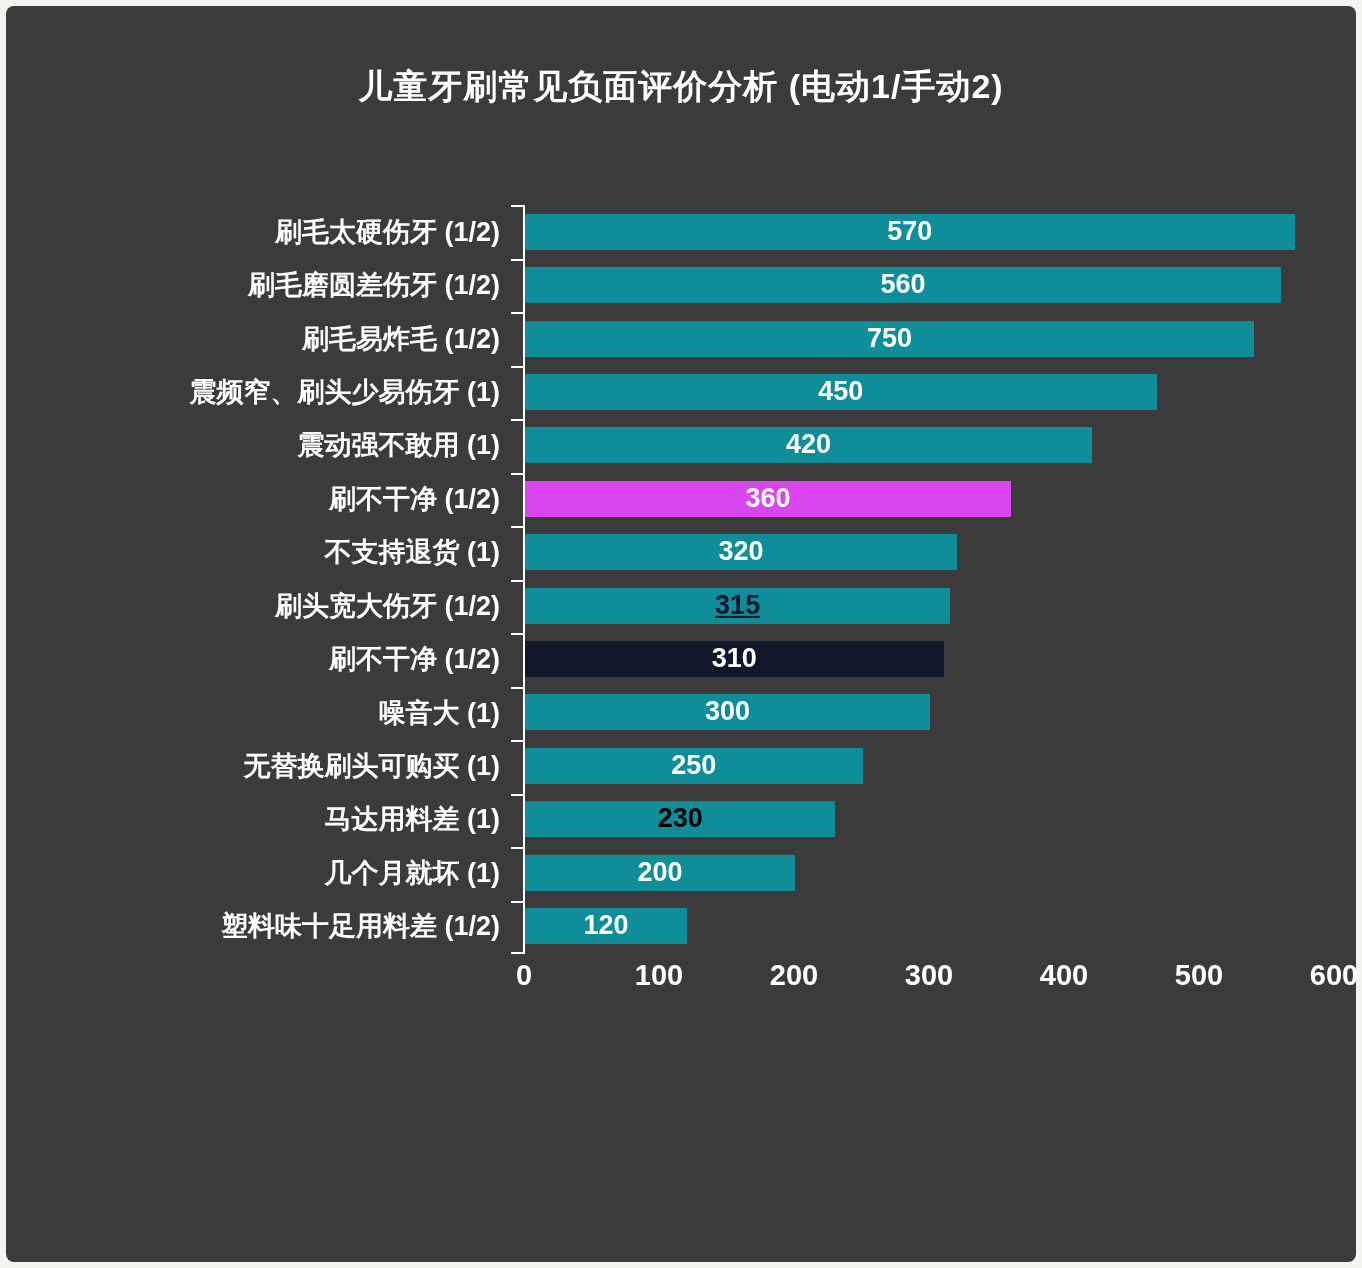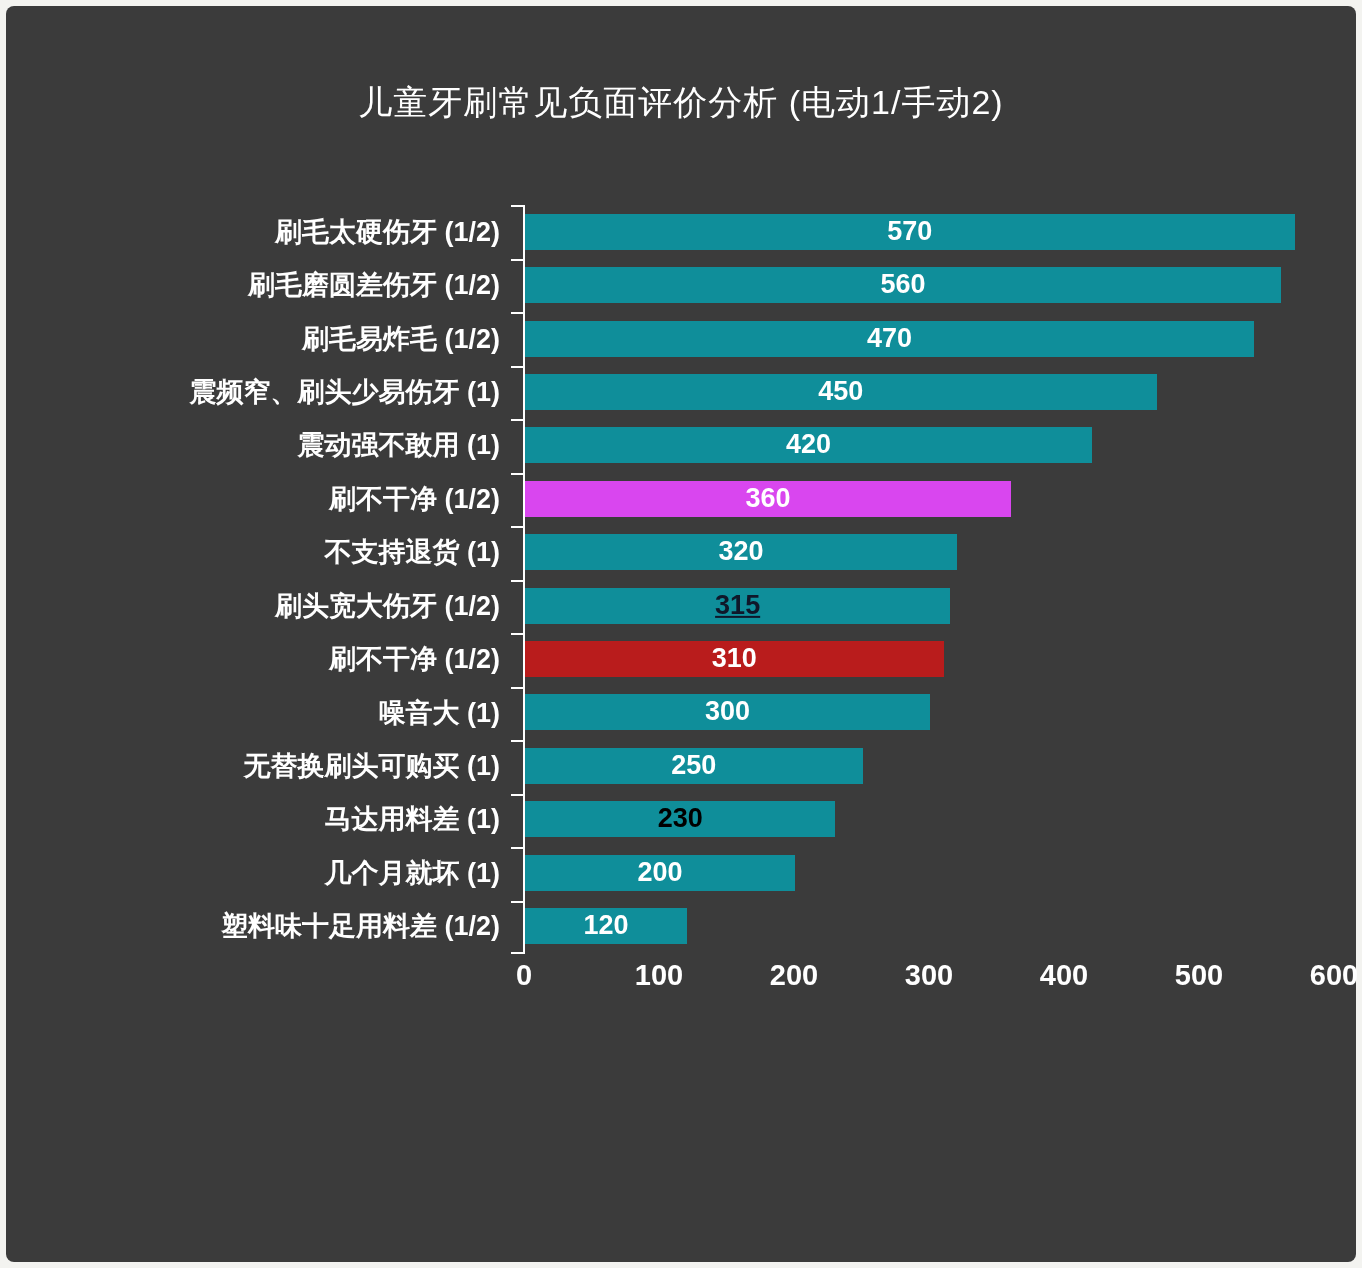--- a/index.html
+++ b/index.html
@@ -21,23 +21,22 @@
     background:#3b3b3b;
     border-radius:8px;
   }
   .title {
     position:absolute;
     left:0; top:58px;
     width:100%;
     text-align:center;
     color:#ffffff;
     font-size:34px;
-    font-weight:normal;
+    font-weight:bold;
     letter-spacing:1px;
-    margin-top:16px;
   }
   
   .rows {
     position:absolute;
     left:0; top:199px;
     width:1350px; height:748px;
   }
   .row {
     display:flex;
     align-items:center;
@@ -158,21 +157,21 @@
           <div class="track">
             <div class="bar" style="width: 93.3333%; background: rgb(15, 142, 154);">
               <span class="val" style="color: rgb(255, 255, 255);">560</span>
             </div>
           </div>
         </div>
         <div class="row">
           <div class="cat">刷毛易炸毛 (1/2)</div>
           <div class="track">
             <div class="bar" style="width: 90%; background: rgb(15, 142, 154);">
-              <span class="val" style="color: rgb(255, 255, 255);">470</span>
+              <span class="val" style="color: rgb(255, 255, 255);">750</span>
             </div>
           </div>
         </div>
         <div class="row">
           <div class="cat">震频窄、刷头少易伤牙 (1)</div>
           <div class="track">
             <div class="bar" style="width: 75%; background: rgb(15, 142, 154); padding-left: 24px;">
               <span class="val" style="color: rgb(255, 255, 255);">450</span>
             </div>
           </div>
@@ -205,21 +204,21 @@
           <div class="cat">刷头宽大伤牙 (1/2)</div>
           <div class="track">
             <div class="bar" style="width: 52.5%; background: rgb(15, 142, 154);">
               <span class="val" style="color: #0f172a; text-decoration: underline;">315</span>
             </div>
           </div>
         </div>
         <div class="row">
           <div class="cat">刷不干净 (1/2)</div>
           <div class="track">
-            <div class="bar" style="width: 51.6667%; background: #b91c1c;">
+            <div class="bar" style="width: 51.6667%; background: #0f172a;">
               <span class="val" style="color: rgb(255, 255, 255);">310</span>
             </div>
           </div>
         </div>
         <div class="row">
           <div class="cat">噪音大 (1)</div>
           <div class="track">
             <div class="bar" style="width: 50%; background: rgb(15, 142, 154);">
               <span class="val" style="color: rgb(255, 255, 255);">300</span>
             </div>

